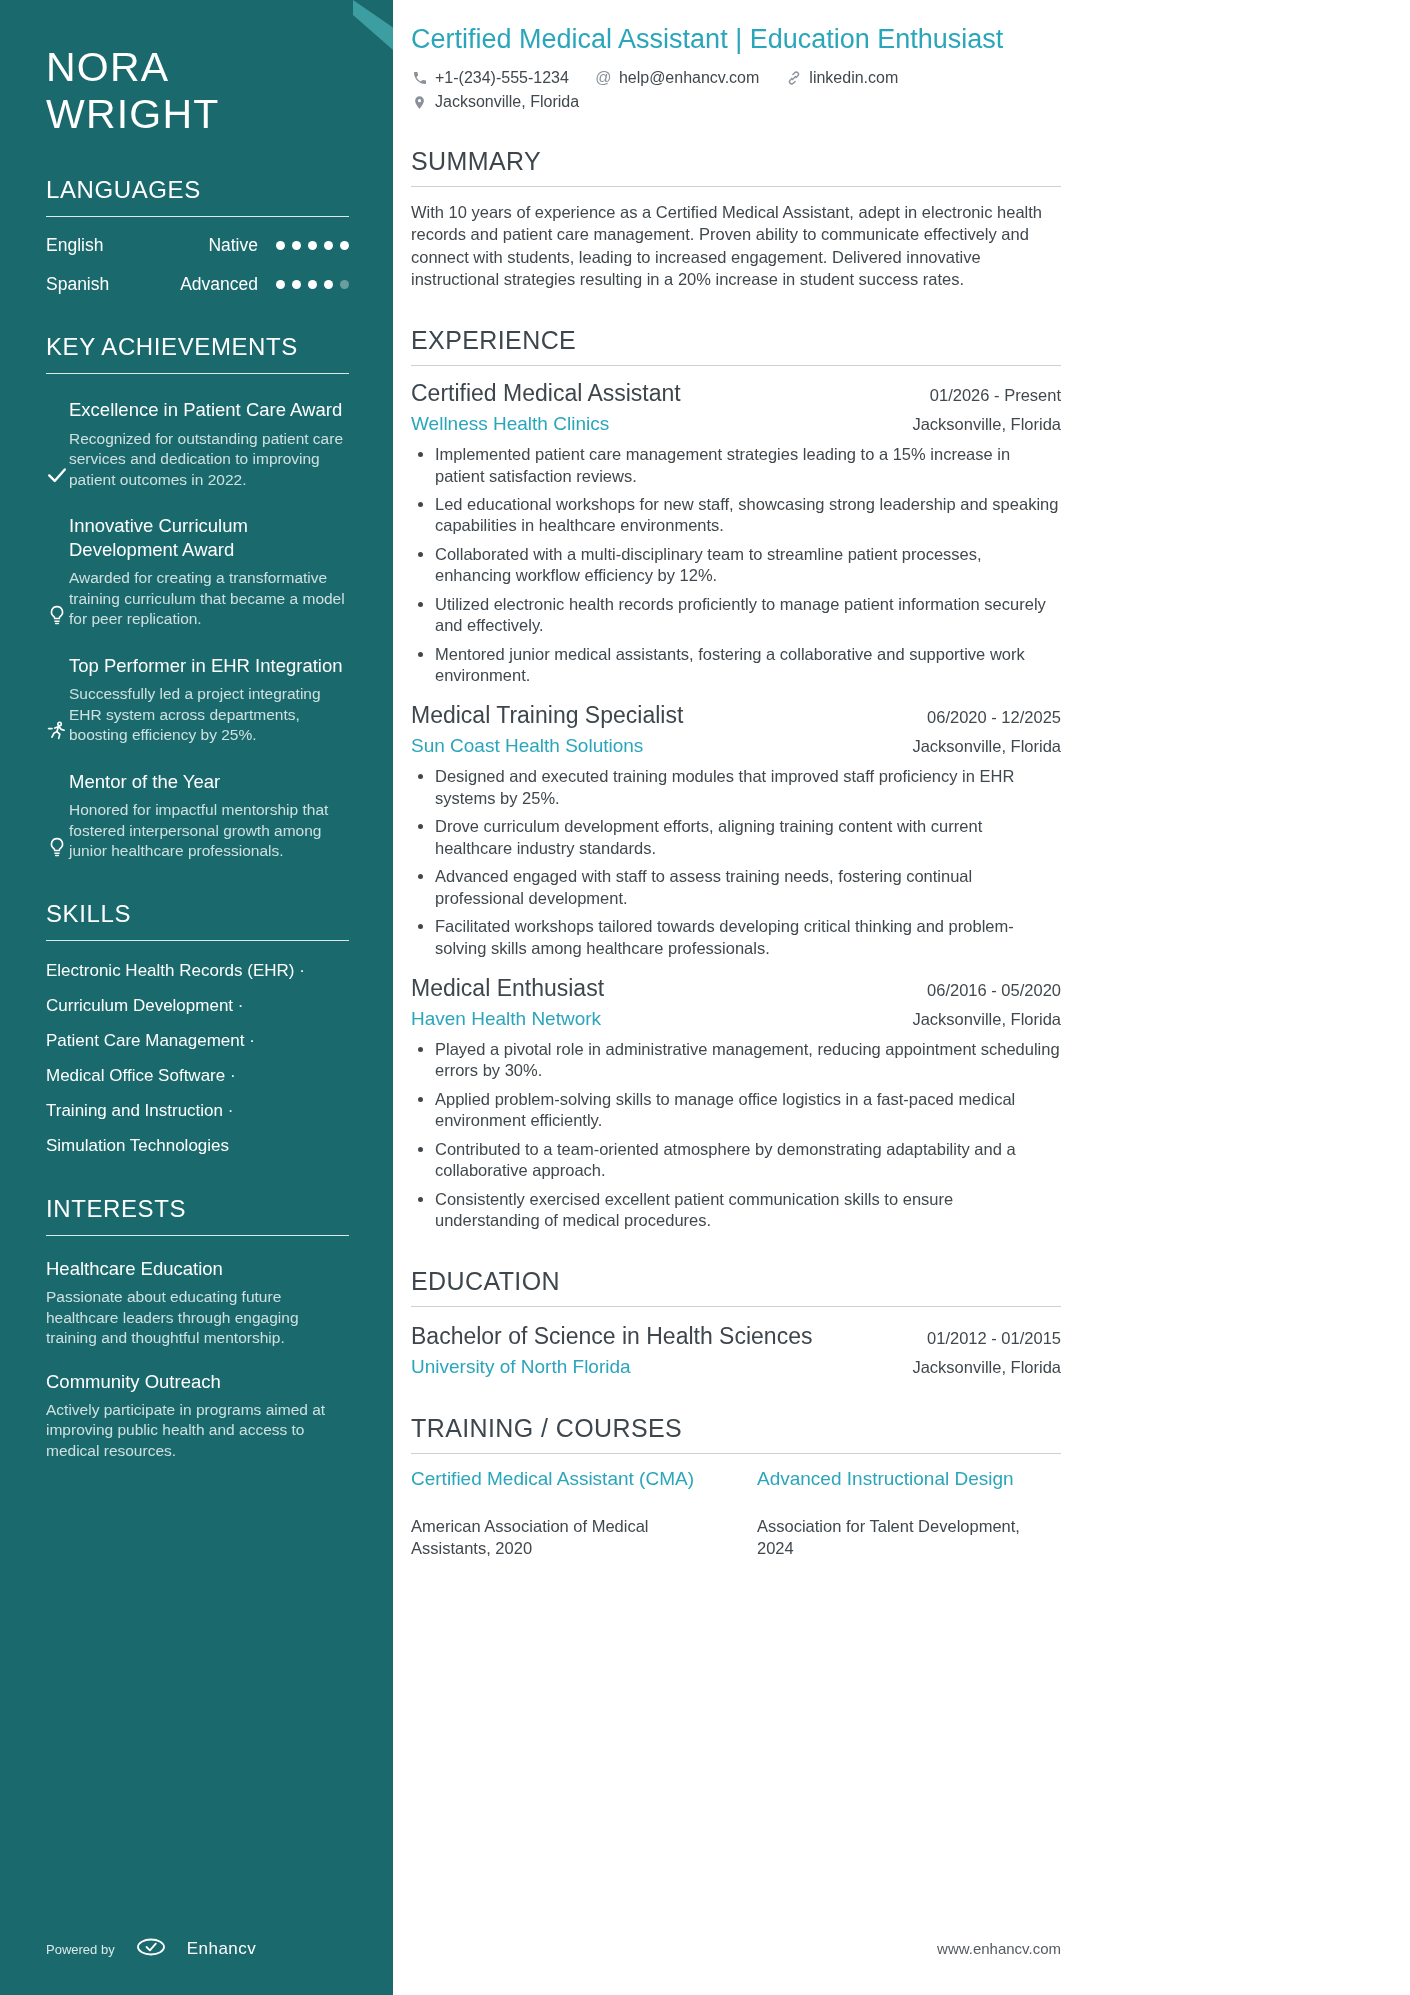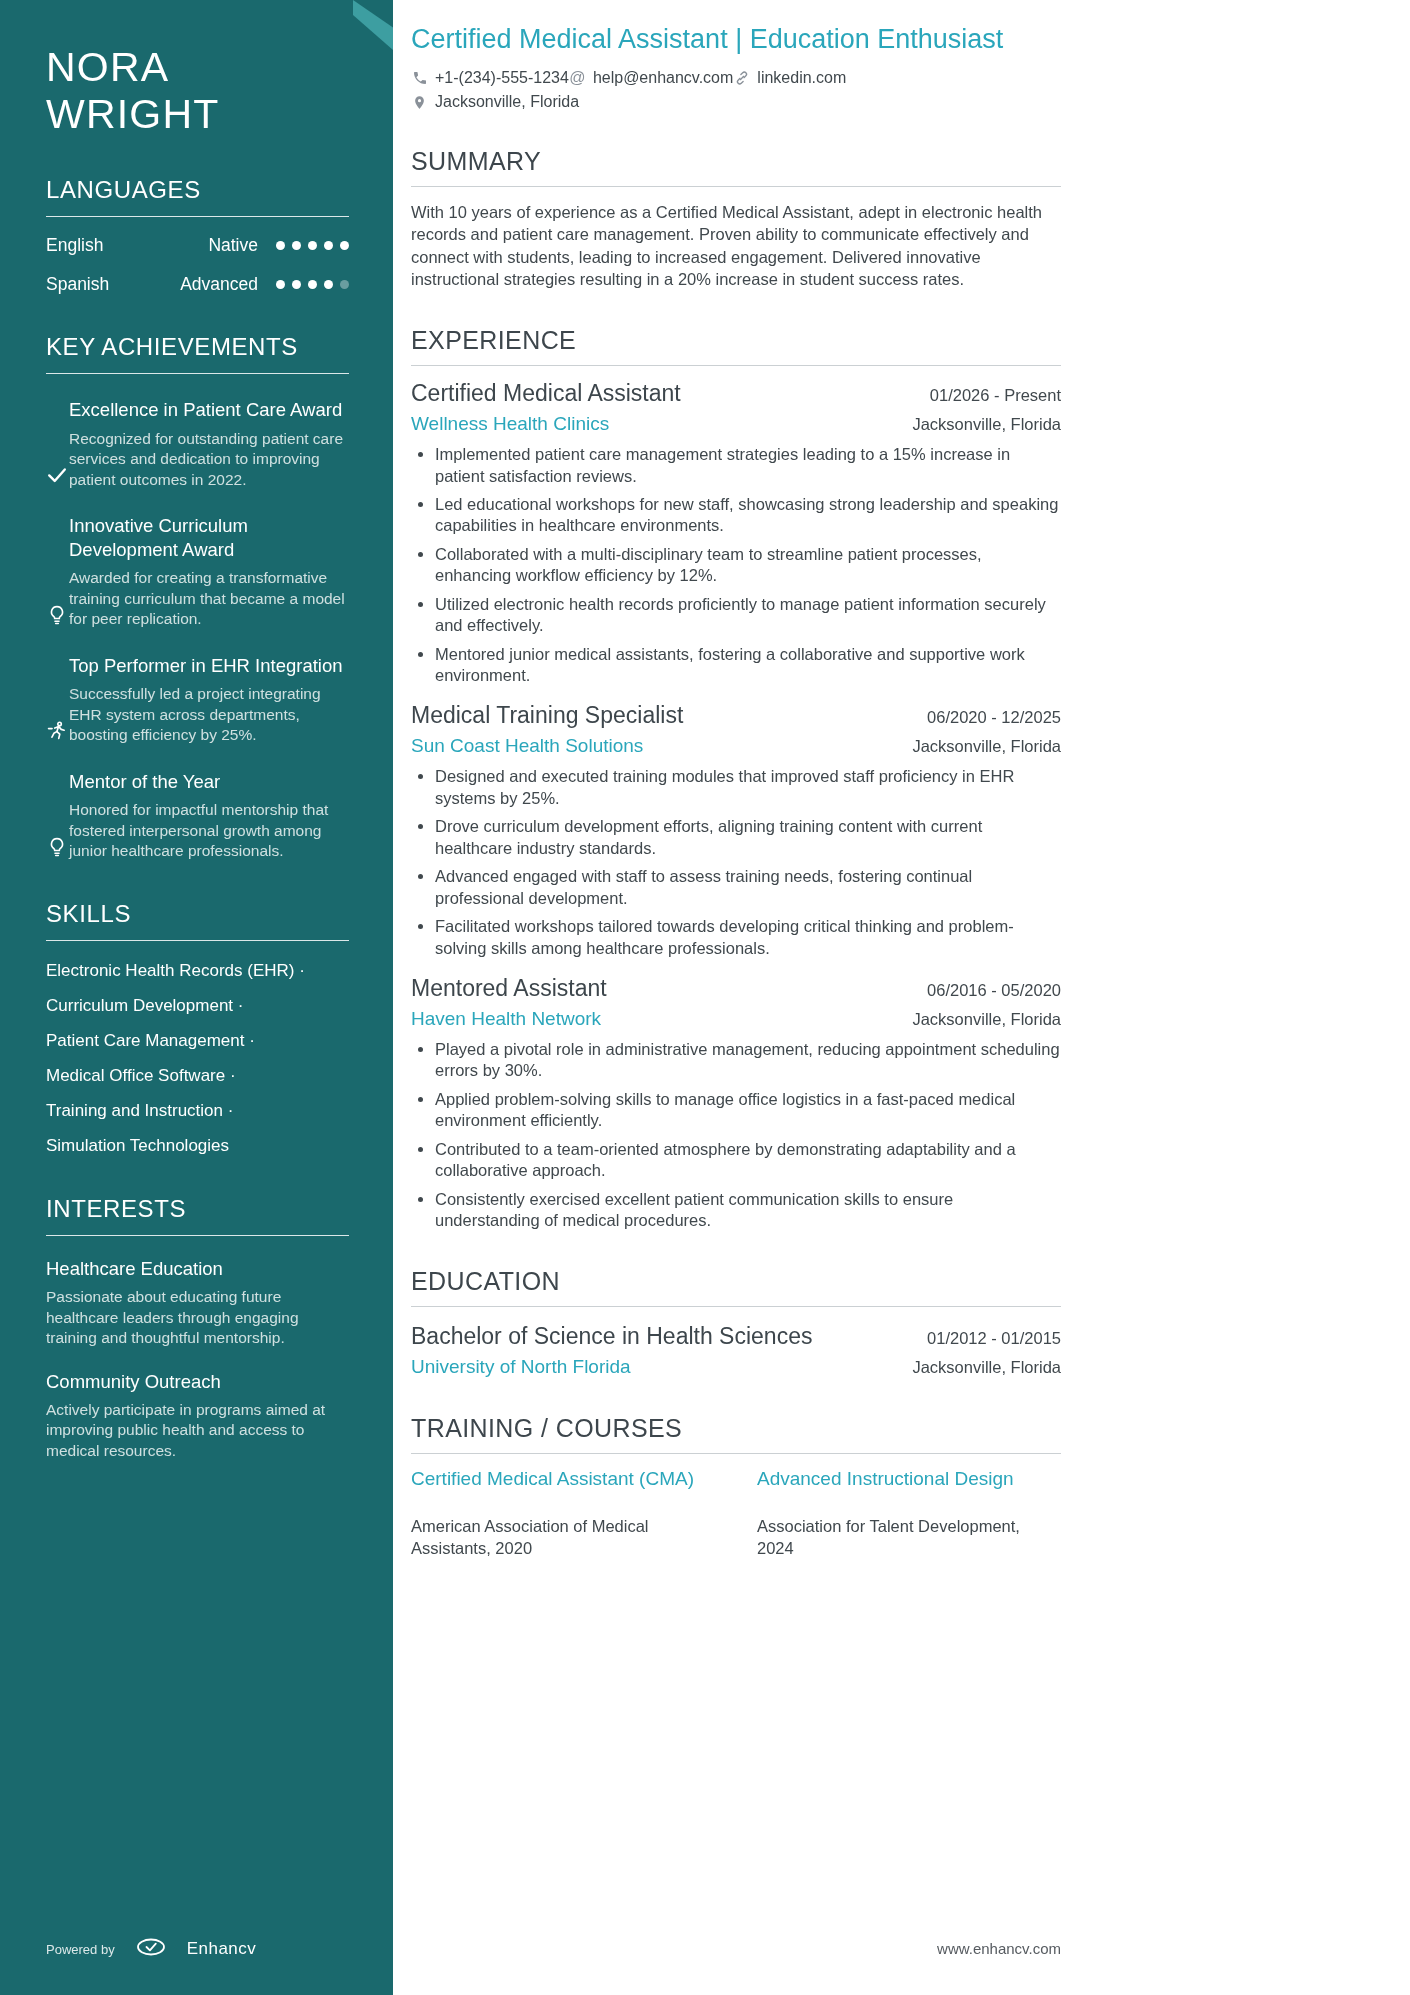--- a/index.html
+++ b/index.html
@@ -38,21 +38,21 @@
   .int-title { font-size:18.5px; margin-bottom:7px; }
 
   .sb-footer { position:absolute; bottom:34px; left:46px; display:flex; align-items:center; gap:21px; }
   .pb-text { font-size:13px; color:rgba(255,255,255,.85); }
   .brand { font-size:17px; letter-spacing:.5px; }
 
   
   .main { position:absolute; left:411px; top:0; width:650px; padding-top:24px; }
   .headline { color:var(--accent,#2aa6bb); font-size:27px; font-weight:400; margin-bottom:14px; }
 
-  .contact-row { display:flex; align-items:flex-end; font-size:16px; margin-top:6px; color:#40484d; }
+  .contact-row { display:flex; align-items:flex-end; gap:26px; font-size:16px; margin-top:6px; color:#40484d; }
   .contact-item { display:flex; align-items:center; gap:7px; }
   .cicon { display:inline-flex; width:17px; height:17px; align-items:center; justify-content:center; }
   .at-glyph { color:var(--icon-gray,#8a9199); font-size:16px; }
 
   .section-title { font-size:25px; font-weight:400; letter-spacing:.4px; color:var(--heading-text,#3d464c);
                    margin-top:36px; padding-bottom:10px; border-bottom:1px solid #cbd0d3; margin-bottom:14px; }
 
   .row { display:flex; justify-content:space-between; align-items:baseline; }
   .job { margin-top:16px; }
   .job:first-of-type { margin-top:4px; }
@@ -280,21 +280,21 @@
       <ul class="bullets">
           <li>Designed and executed training modules that improved staff proficiency in EHR systems by 25%.</li>
           <li>Drove curriculum development efforts, aligning training content with current healthcare industry standards.</li>
           <li>Advanced engaged with staff to assess training needs, fostering continual professional development.</li>
           <li>Facilitated workshops tailored towards developing critical thinking and problem-solving skills among healthcare professionals.</li>
         </ul>
     </article>
 
     <article class="job">
       <div class="row">
-        <h3 class="role">Mentored Assistant</h3>
+        <h3 class="role">Medical Enthusiast</h3>
         <span class="dates">06/2016 - 05/2020</span>
       </div>
       <div class="row">
         <span class="company">Haven Health Network</span>
         <span class="loc">Jacksonville, Florida</span>
       </div>
       <ul class="bullets">
           <li>Played a pivotal role in administrative management, reducing appointment scheduling errors by 30%.</li>
           <li>Applied problem-solving skills to manage office logistics in a fast-paced medical environment efficiently.</li>
           <li>Contributed to a team-oriented atmosphere by demonstrating adaptability and a collaborative approach.</li>

